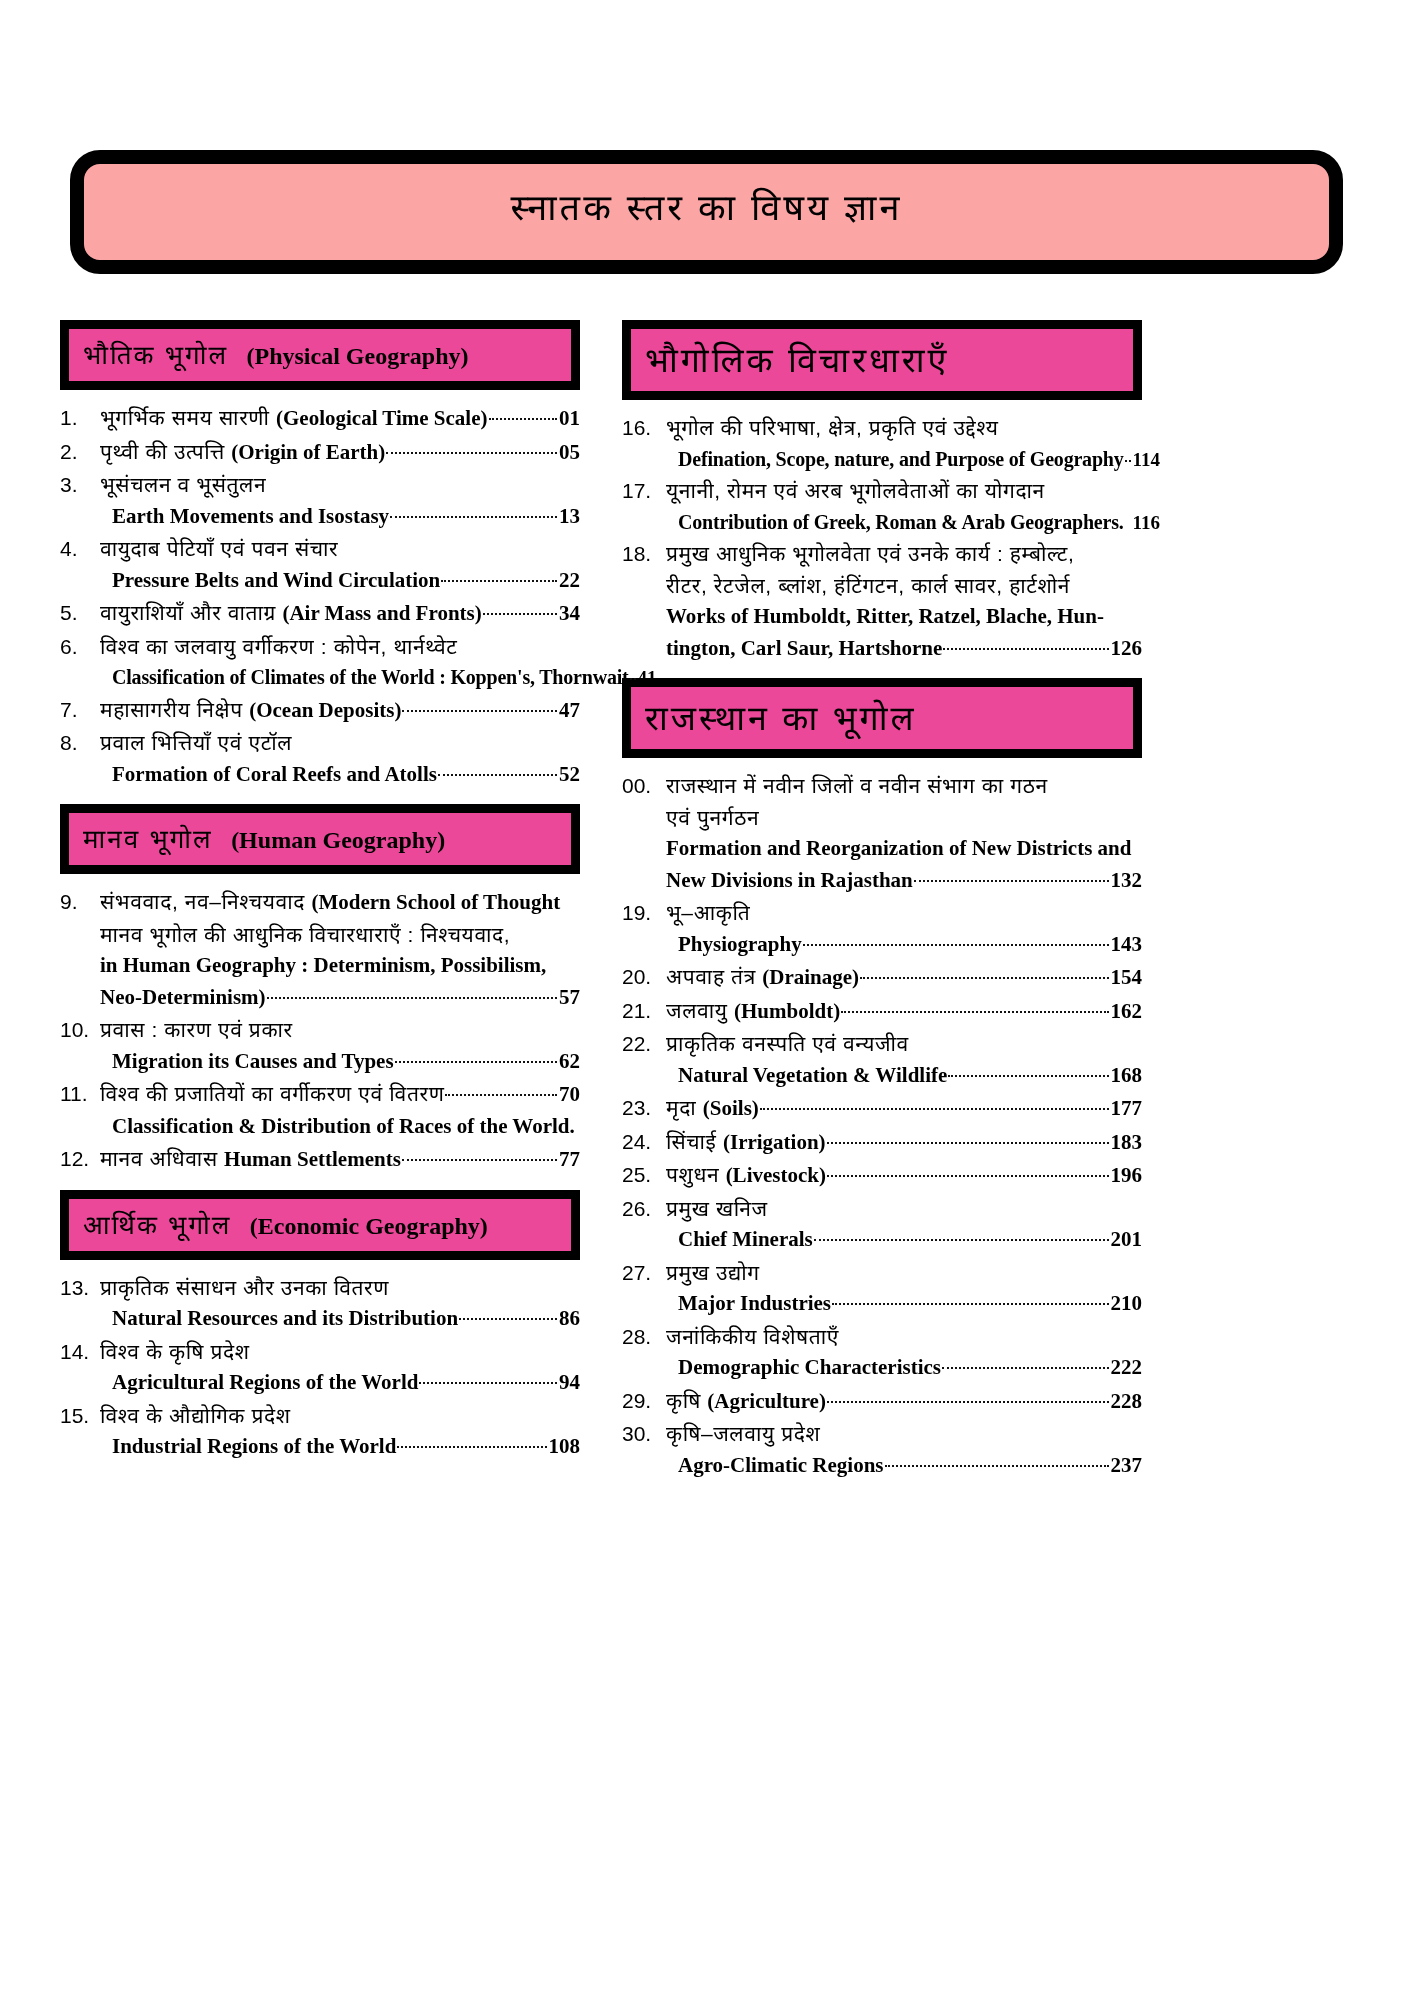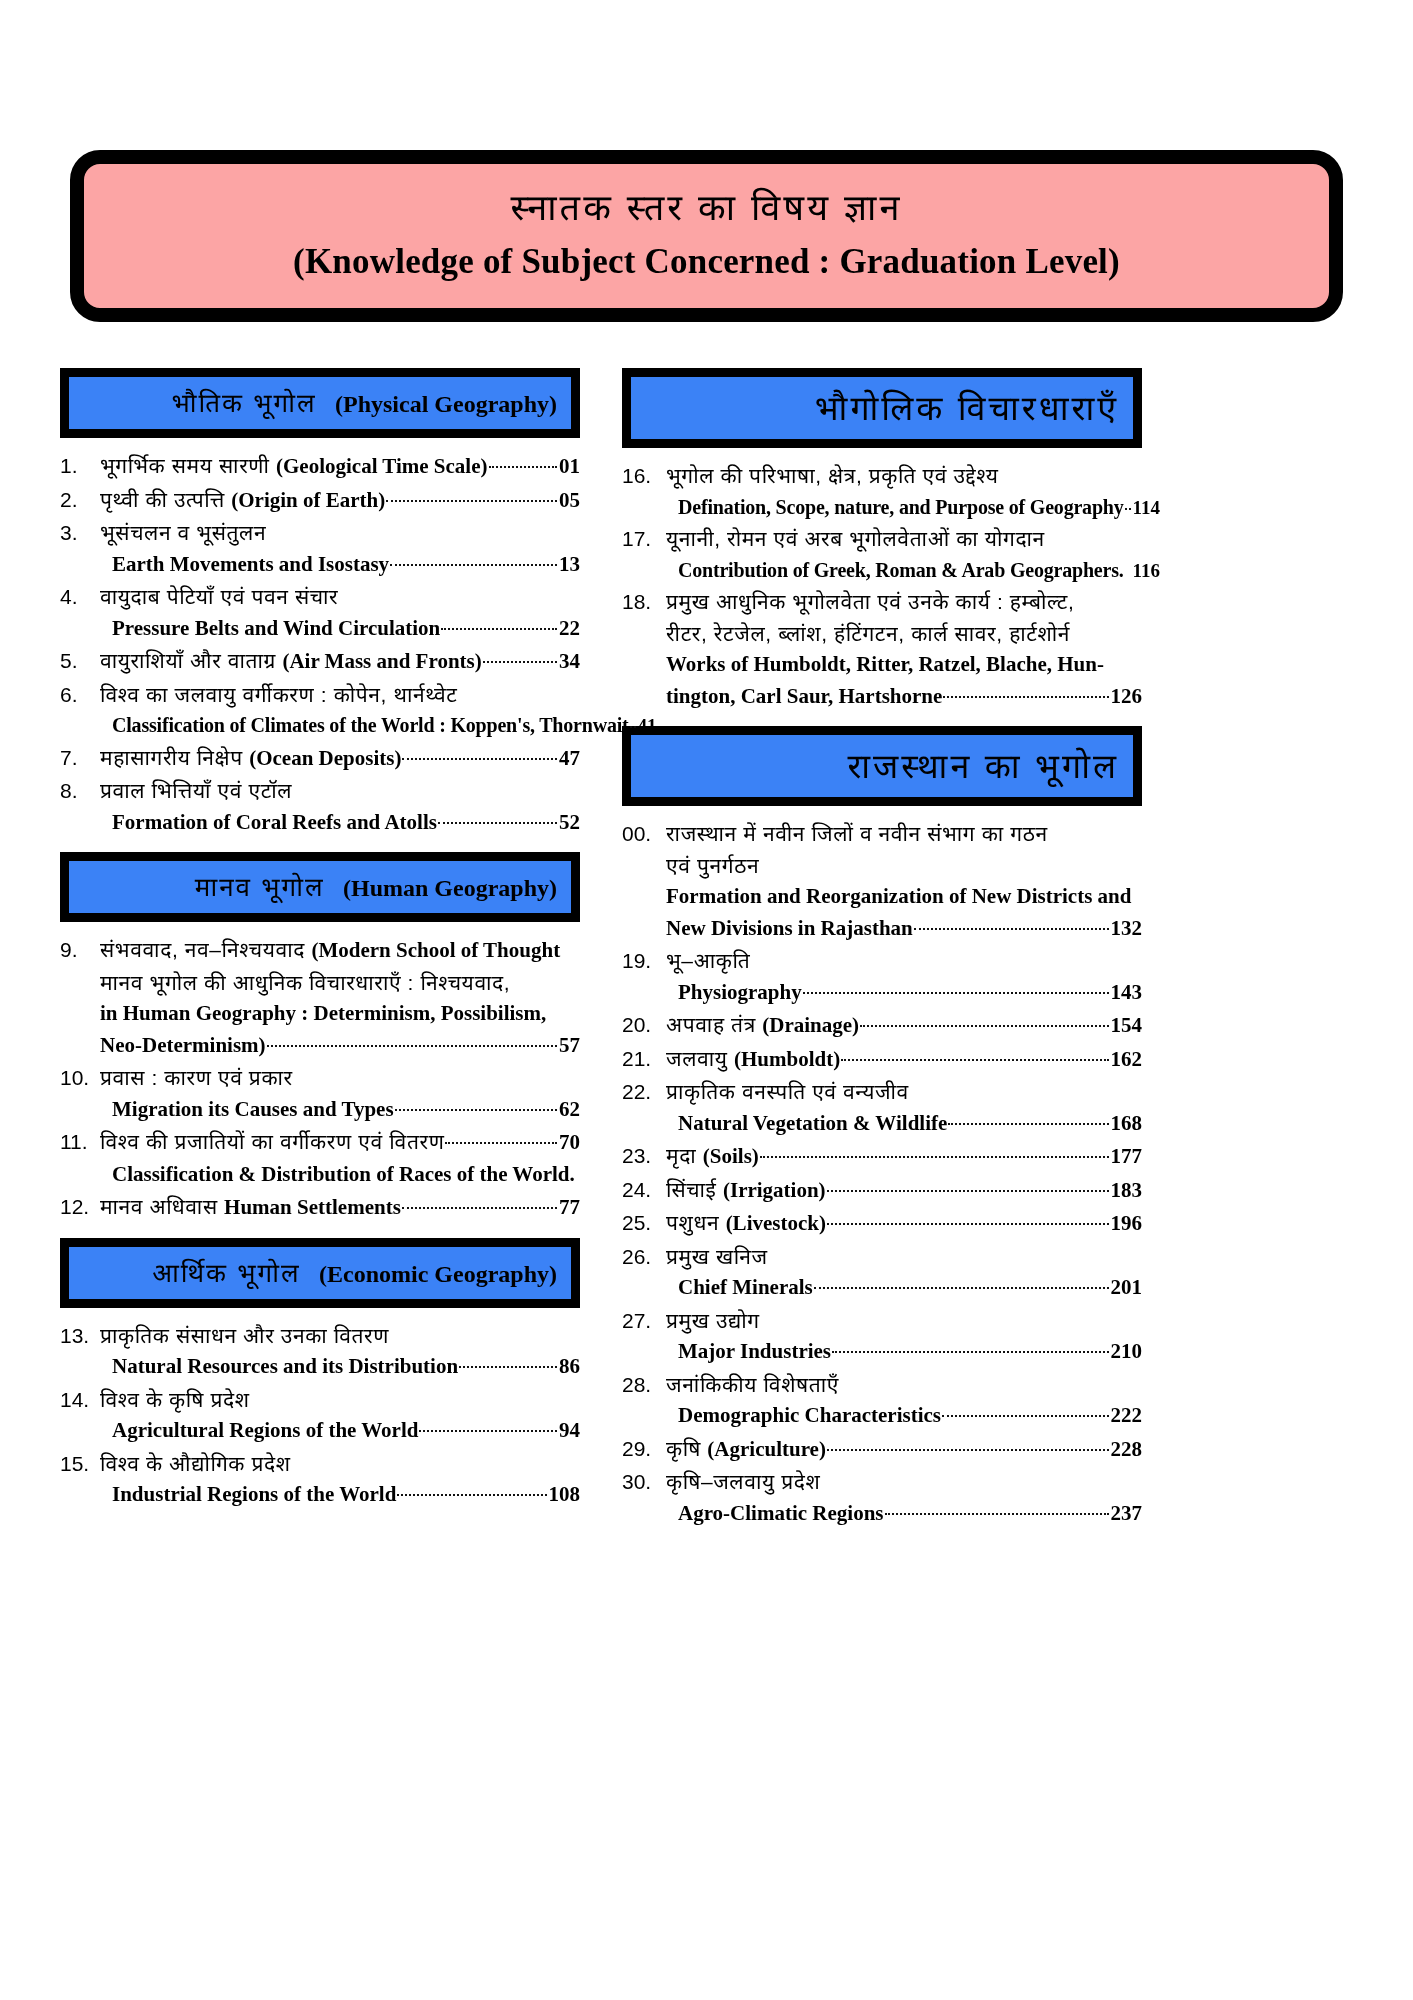--- a/index.html
+++ b/index.html
@@ -48,24 +48,24 @@
     display: flex;
     gap: 42px;
     align-items: flex-start;
   }
   .col { width: 520px; flex: 0 0 520px; }
   .col.right { width: 520px; flex: 0 0 520px; }
 
   
   .section-box {
     border: 9px solid #000;
-    background: #3b82f6;
+    background: #ec4899;
     padding: 7px 14px 9px 14px;
     margin: 14px 0 12px 0;
-    text-align: right;
+    text-align: left;
     white-space: nowrap;
     overflow: visible;
   }
   .section-box.first { margin-top: 0; }
   .sec-hi {
     font-family: "Liberation Sans", "DejaVu Sans", sans-serif;
     font-size: 26px;
     letter-spacing: 2px;
   }
   .sec-en {
@@ -133,21 +133,20 @@
   }
   .pg.small { font-size: 19px; }
 </style>
 </head>
 <body>
 
 <div class="page">
 
   <div class="title-banner">
     <div class="title-hi">स्नातक स्तर का विषय ज्ञान</div>
-    <div class="title-en">(Knowledge of Subject Concerned : Graduation Level)</div>
   </div>
 
   <div class="columns">
     <div class="col left" id="col-left">
         <div class="section-box first"><span class="sec-hi">भौतिक भूगोल&nbsp;&nbsp;</span><span class="sec-en">(Physical Geography)</span></div>
         <div class="entry">
           <div class="num">1.</div>
           <div class="body">
             <div class="line">
               <span class="hi">भूगर्भिक समय सारणी&nbsp;</span>

